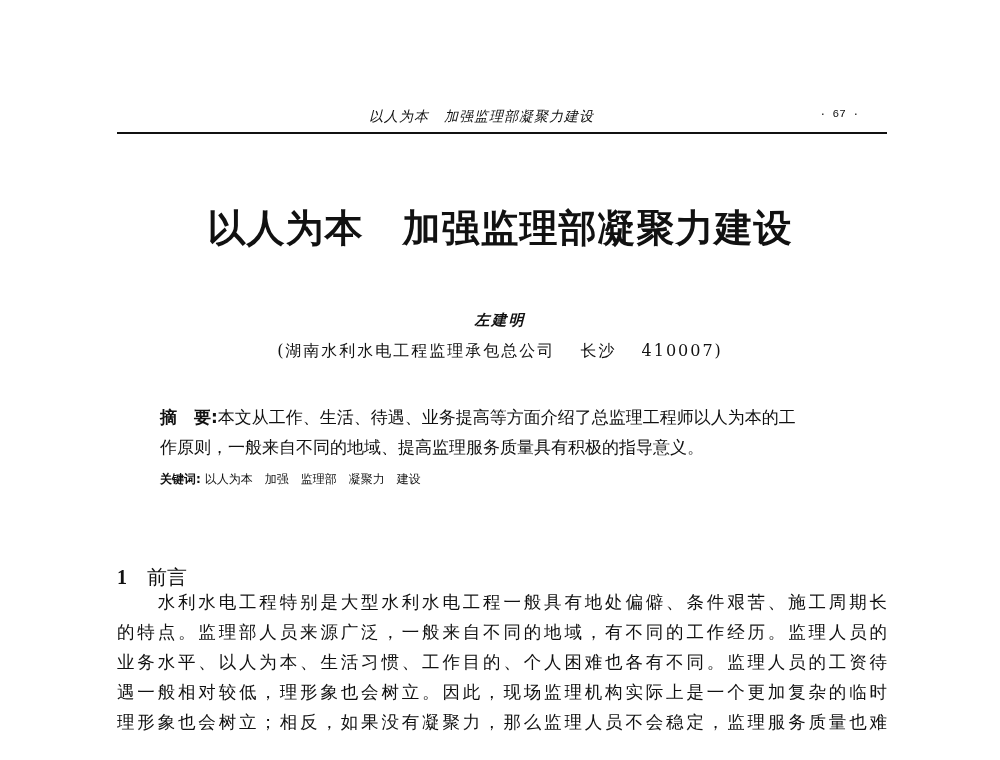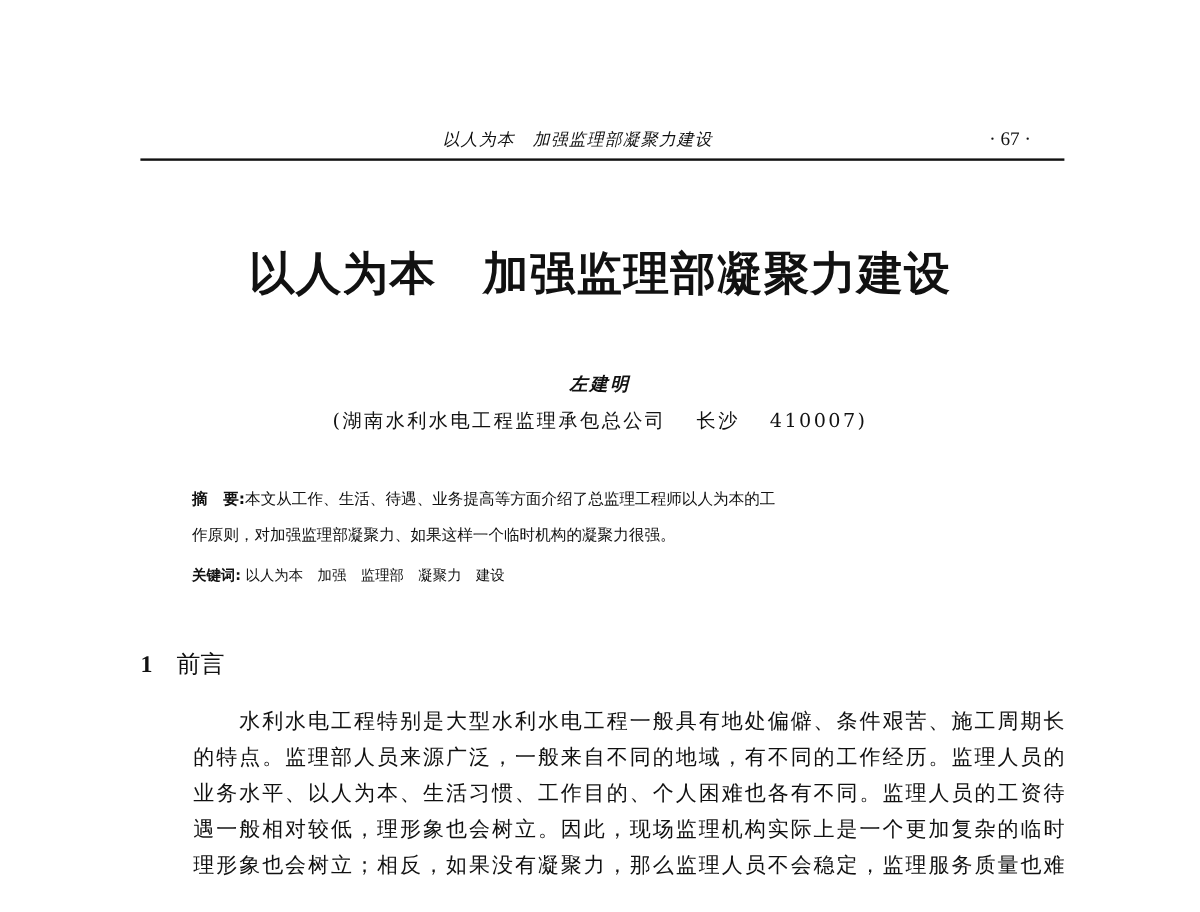--- a/index.html
+++ b/index.html
@@ -28,22 +28,22 @@
     top: 2px;
     font-size: 14px;
     letter-spacing: 1px;
     white-space: pre;
     font-style: italic;
   }
   .page-number {
     position: absolute;
     right: 28px;
     top: 2px;
-    font-size: 16px;
-    font-family: Liberation Serif, serif;
+    font-size: 11px;
+    font-family: Liberation Mono, monospace;
     white-space: pre;
   }
   .head-rule {
     position: absolute;
     left: 117px;
     width: 770px;
     top: 132px;
     height: 0;
     border-top: 2px solid #111;
   }
@@ -78,21 +78,21 @@
     font-size: 16px;
     letter-spacing: 2px;
     white-space: pre;
   }
   .abstract {
     position: absolute;
     left: 160px;
     width: 690px;
     top: 402px;
     font-family: "DejaVu Sans", "Liberation Sans", sans-serif;
-    font-size: 13px;
+    font-size: 17px;
     line-height: 30px;
   }
   .abstract .label {
     font-weight: bold;
   }
   .abstract p {
     margin: 0;
   }
   .keywords {
     position: absolute;
@@ -103,21 +103,21 @@
     font-size: 12px;
     line-height: 30px;
     white-space: pre;
   }
   .keywords .label {
     font-weight: bold;
   }
   .section-heading {
     position: absolute;
     left: 117px;
-    top: 540px;
+    top: 564px;
     font-size: 20px;
     white-space: pre;
   }
   .section-heading .num {
     font-family: "Liberation Serif", serif;
     font-weight: bold;
     margin-right: 20px;
   }
   .body-text {
     position: absolute;
@@ -128,42 +128,41 @@
     font-size: 17.5px;
     line-height: 30px;
   }
   .body-text .line {
     display: block;
     white-space: nowrap;
     text-align: justify;
     text-align-last: justify;
     height: 30px;
     overflow: hidden;
-    margin-left: 44px;
   }
 </style>
 </head>
 <body>
 
 <div class="running-head">
   <span class="running-title">以人为本　加强监理部凝聚力建设</span>
   <span class="page-number">· 67 ·</span>
 </div>
 <div class="head-rule"></div>
 
 <div class="title">以人为本　加强监理部凝聚力建设</div>
 <div class="author">左建明</div>
 <div class="affiliation">(湖南水利水电工程监理承包总公司　 长沙　 410007)</div>
 
 <div class="abstract">
   <p>
     <span class="label">摘　要:</span><span>本文从工作、生活、待遇、业务提高等方面介绍了总监理工程师以人为本的工</span>
   </p>
   <p>
-    <span>作原则，对加强监理部凝聚力、如果这样一个临时机构的凝聚力很强。</span>
+    <span>作原则，一般来自不同的地域、提高监理服务质量具有积极的指导意义。</span>
   </p>
 </div>
 
 <div class="keywords"><span class="label">关键词:</span> <span>以人为本　加强　监理部　凝聚力　建设</span></div>
 
 <div class="section-heading"><span class="num">1</span><span>前言</span></div>
 
 <div class="body-text">
   <span class="line">　　水利水电工程特别是大型水利水电工程一般具有地处偏僻、条件艰苦、施工周期长</span>
   <span class="line">的特点。监理部人员来源广泛，一般来自不同的地域，有不同的工作经历。监理人员的</span>

